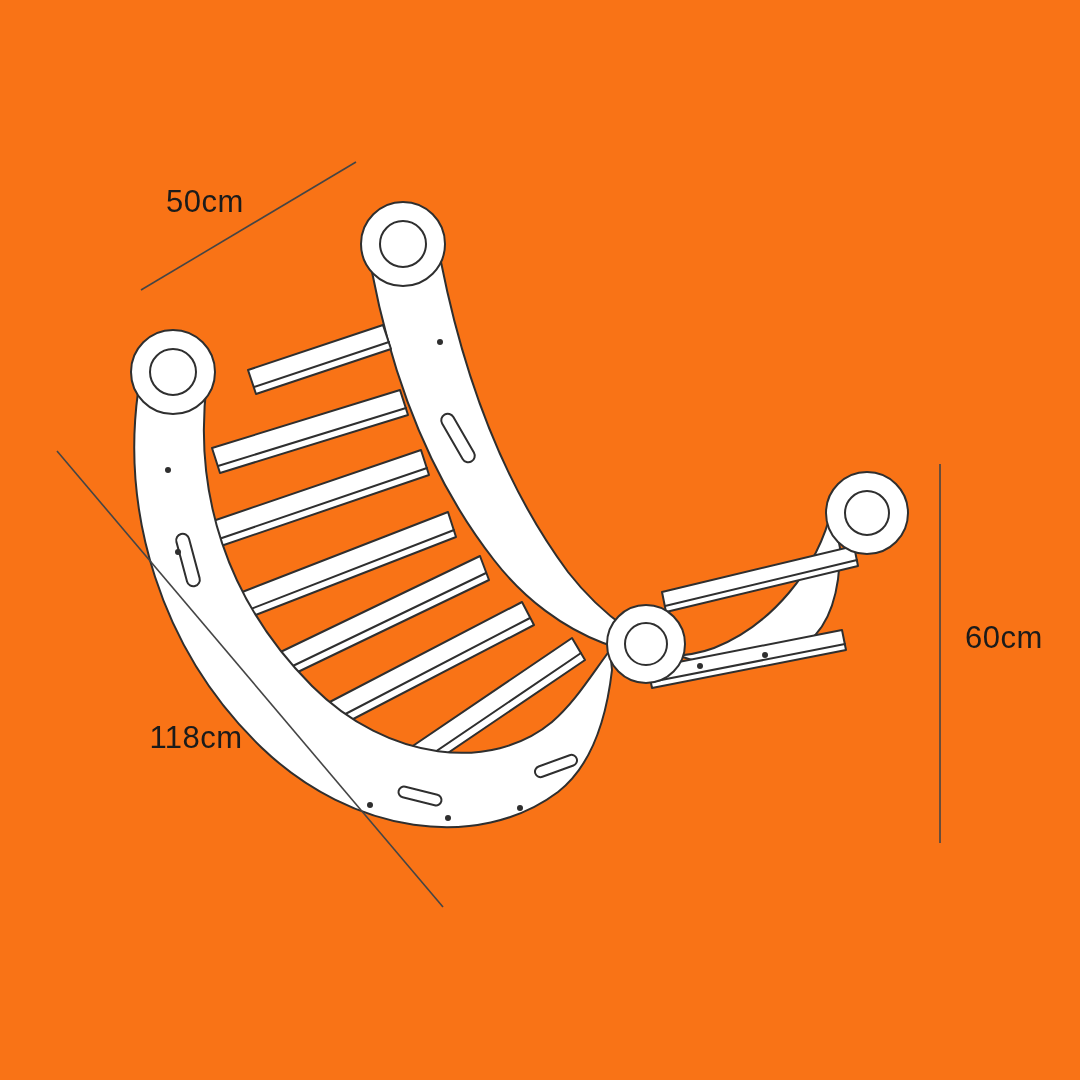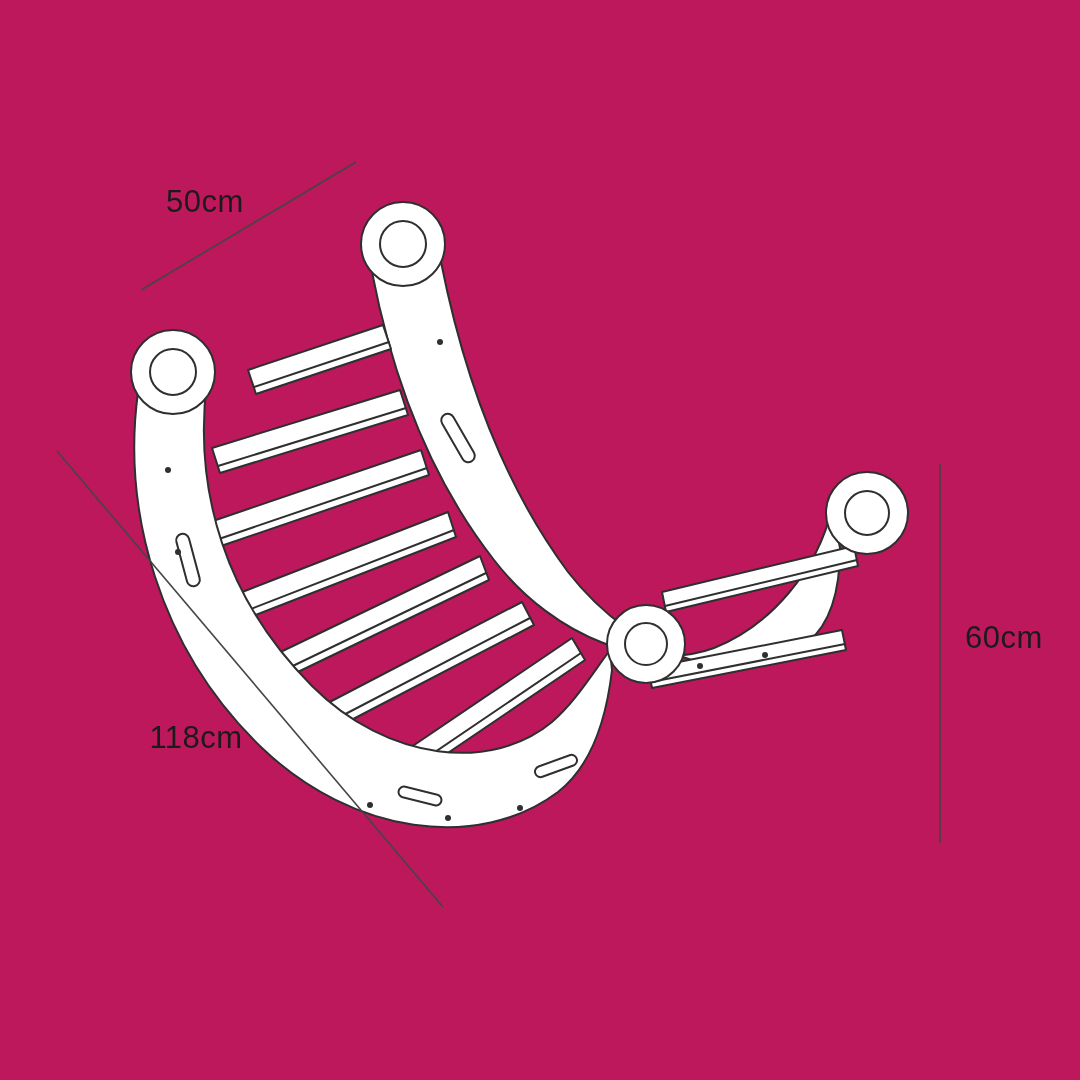--- a/index.html
+++ b/index.html
@@ -8,21 +8,21 @@
     background: #ffffff;
     width: 1080px;
     height: 1080px;
     overflow: hidden;
     font-family: "Liberation Sans", sans-serif;
   }
   .stage {
     position: relative;
     width: 1080px;
     height: 1080px;
-    background: #be185d;
+    background: #f97316;
   }
   svg { display: block; }
   .dim-label {
     font-family: "Liberation Sans", sans-serif;
     font-size: 31px;
     font-weight: 500;
     letter-spacing: 0.5px;
   }
 </style>
 </head>

